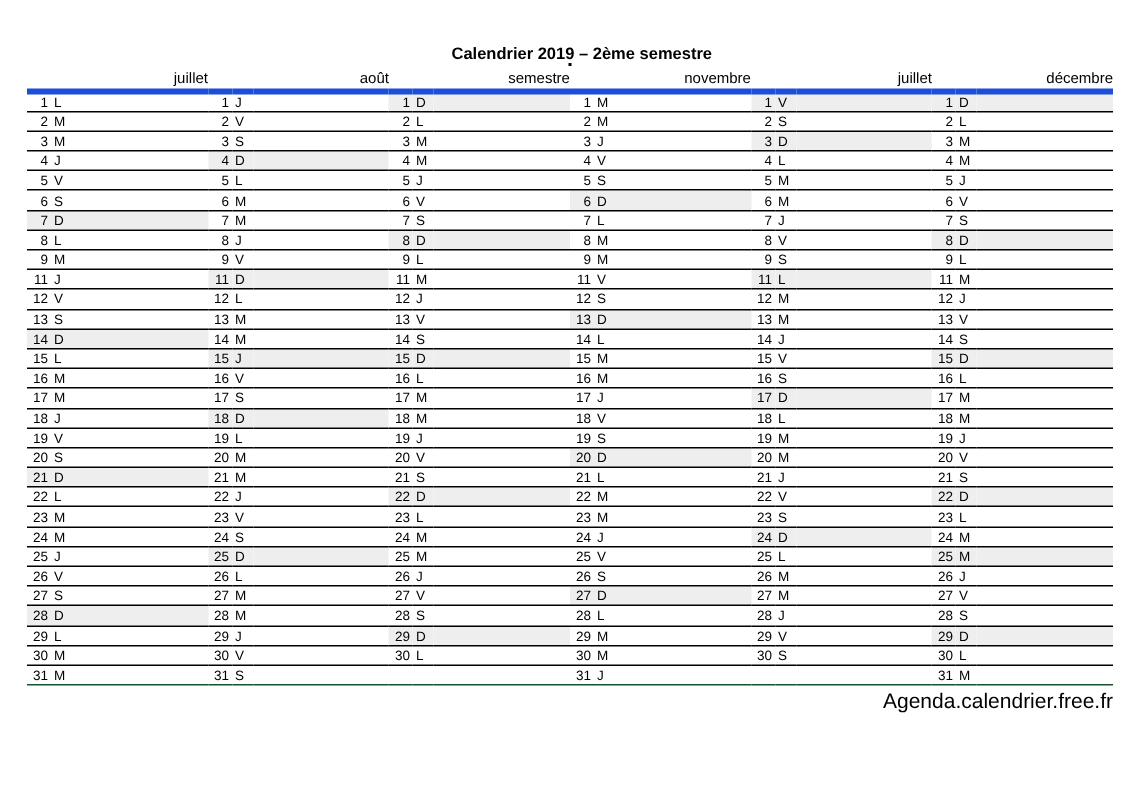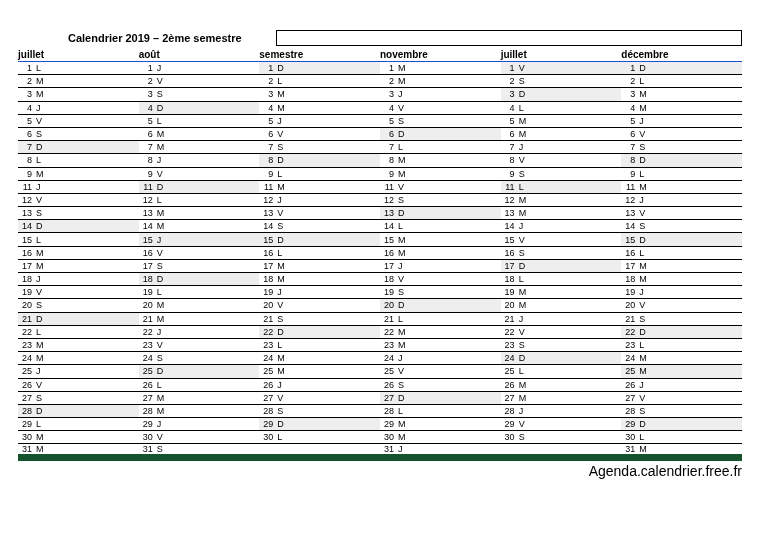--- a/index.html
+++ b/index.html
@@ -1,29 +1,29 @@
 <!DOCTYPE html>
 <html><head>
 <meta charset="utf-8">
 <style>
   * { margin: 0; padding: 0; box-sizing: border-box; }
   body { background: #fff; font-family: Arial, Helvetica, sans-serif; }
   .page { width: 760px; height: 537px; position: relative; padding: 30px 18px 0 18px; }
-  .header-row { display: flex; align-items: center; margin-bottom: 2px; }
+  .header-row { display: flex; align-items: center; margin-bottom: 2px; flex-direction: column; }
   .title { font-weight: bold; font-size: 11px; padding-left: 50px; width: 258px; }
   .notes-box { flex: 1; height: 16px; border: 1px solid #000; }
   table { border-collapse: collapse; width: 100%; table-layout: fixed; }
-  th { font-weight: bold; font-size: 10px; text-align: left; border-bottom: 1px solid #1d4ed8; padding: 1px 0 1px 0; }
+  th { font-weight: normal; font-size: 10px; text-align: right; border-bottom: 4px solid #1d4ed8; padding: 1px 0 1px 0; }
   td { font-size: 9px; border-bottom: 1px solid #000; height: 13.2px; vertical-align: middle; padding:0; }
   td.num { text-align: right; width: 16px; padding-right: 2px; }
   td.dow { text-align: left; width: 14px; padding-left: 2px; }
   td.sp  { width: auto; }
   td.shade { background: #eee; }
   td.empty { border-bottom: 1px solid transparent; }
-  tr:last-child td { border-bottom: 7px solid #14532d; }
+  tr:last-child td { border-bottom: 1px solid #14532d; }
   .srcline { font-size: 14px; text-align: right; padding-top: 2px; color:#000; }
 </style>
 </head>
 <body>
 
 <div class="page">
   <div class="header-row">
     <div class="title">Calendrier 2019 – 2ème semestre</div>
     <div class="notes-box"></div>
   </div>

